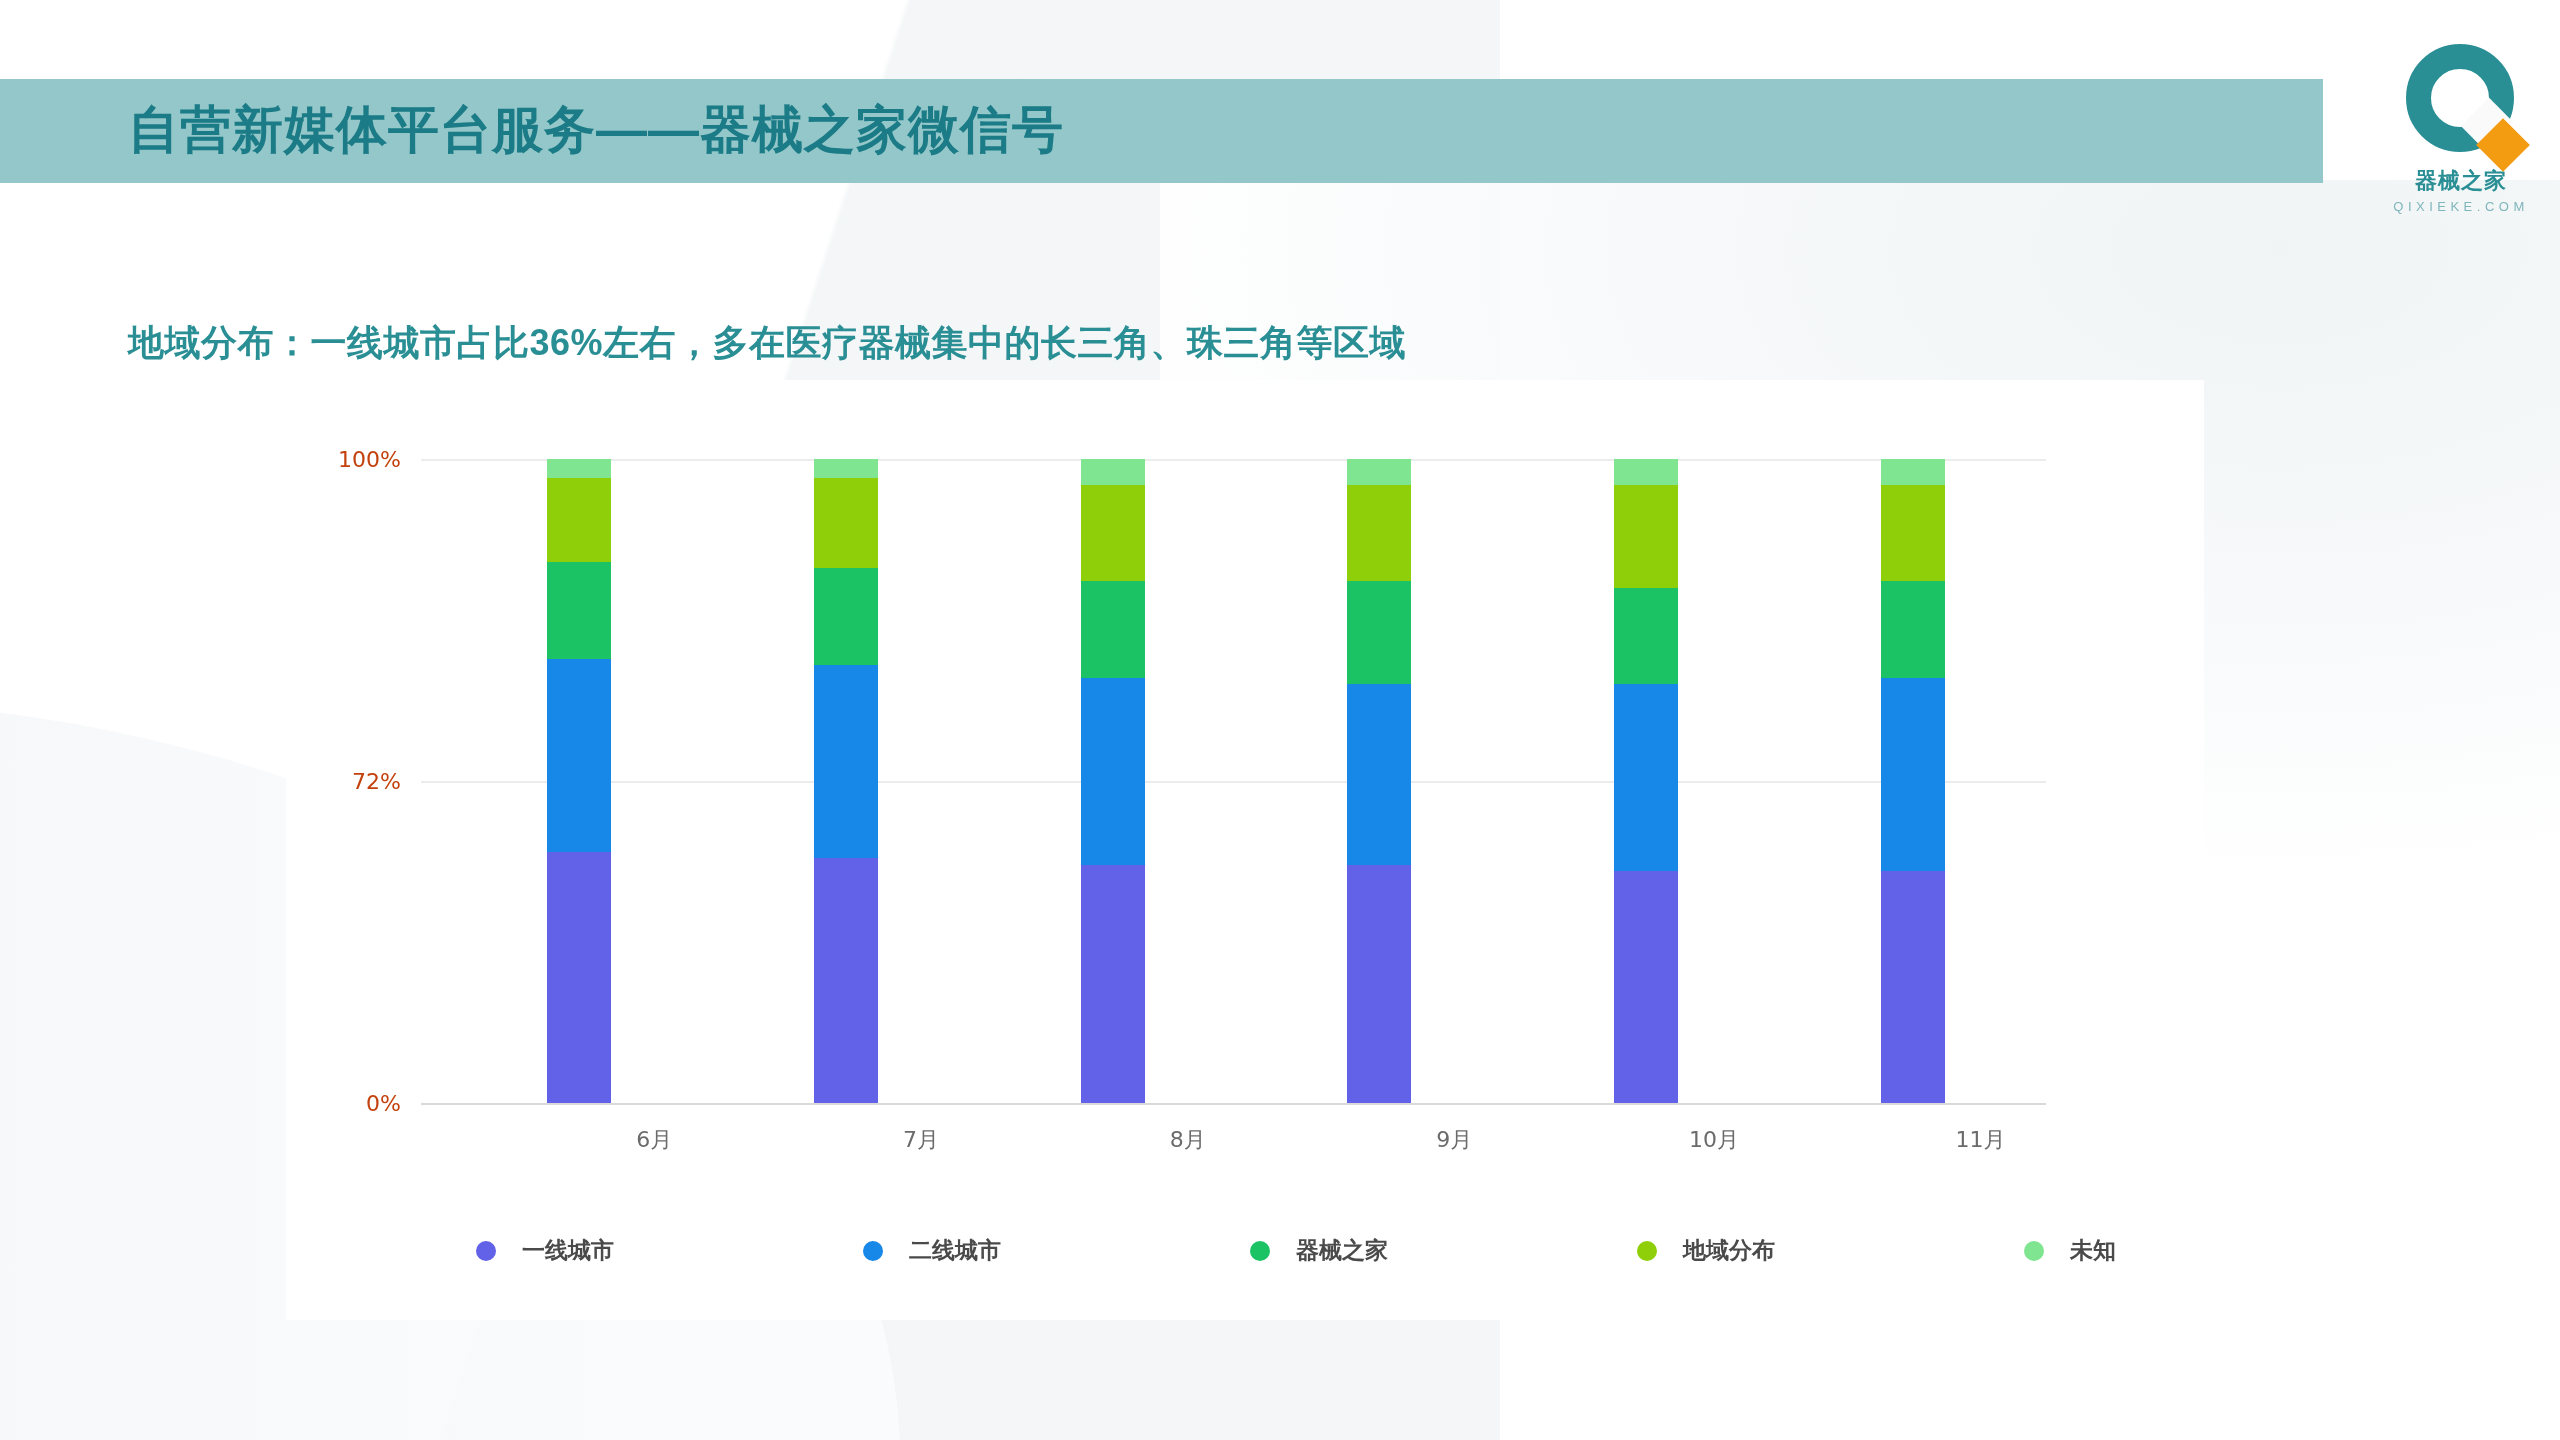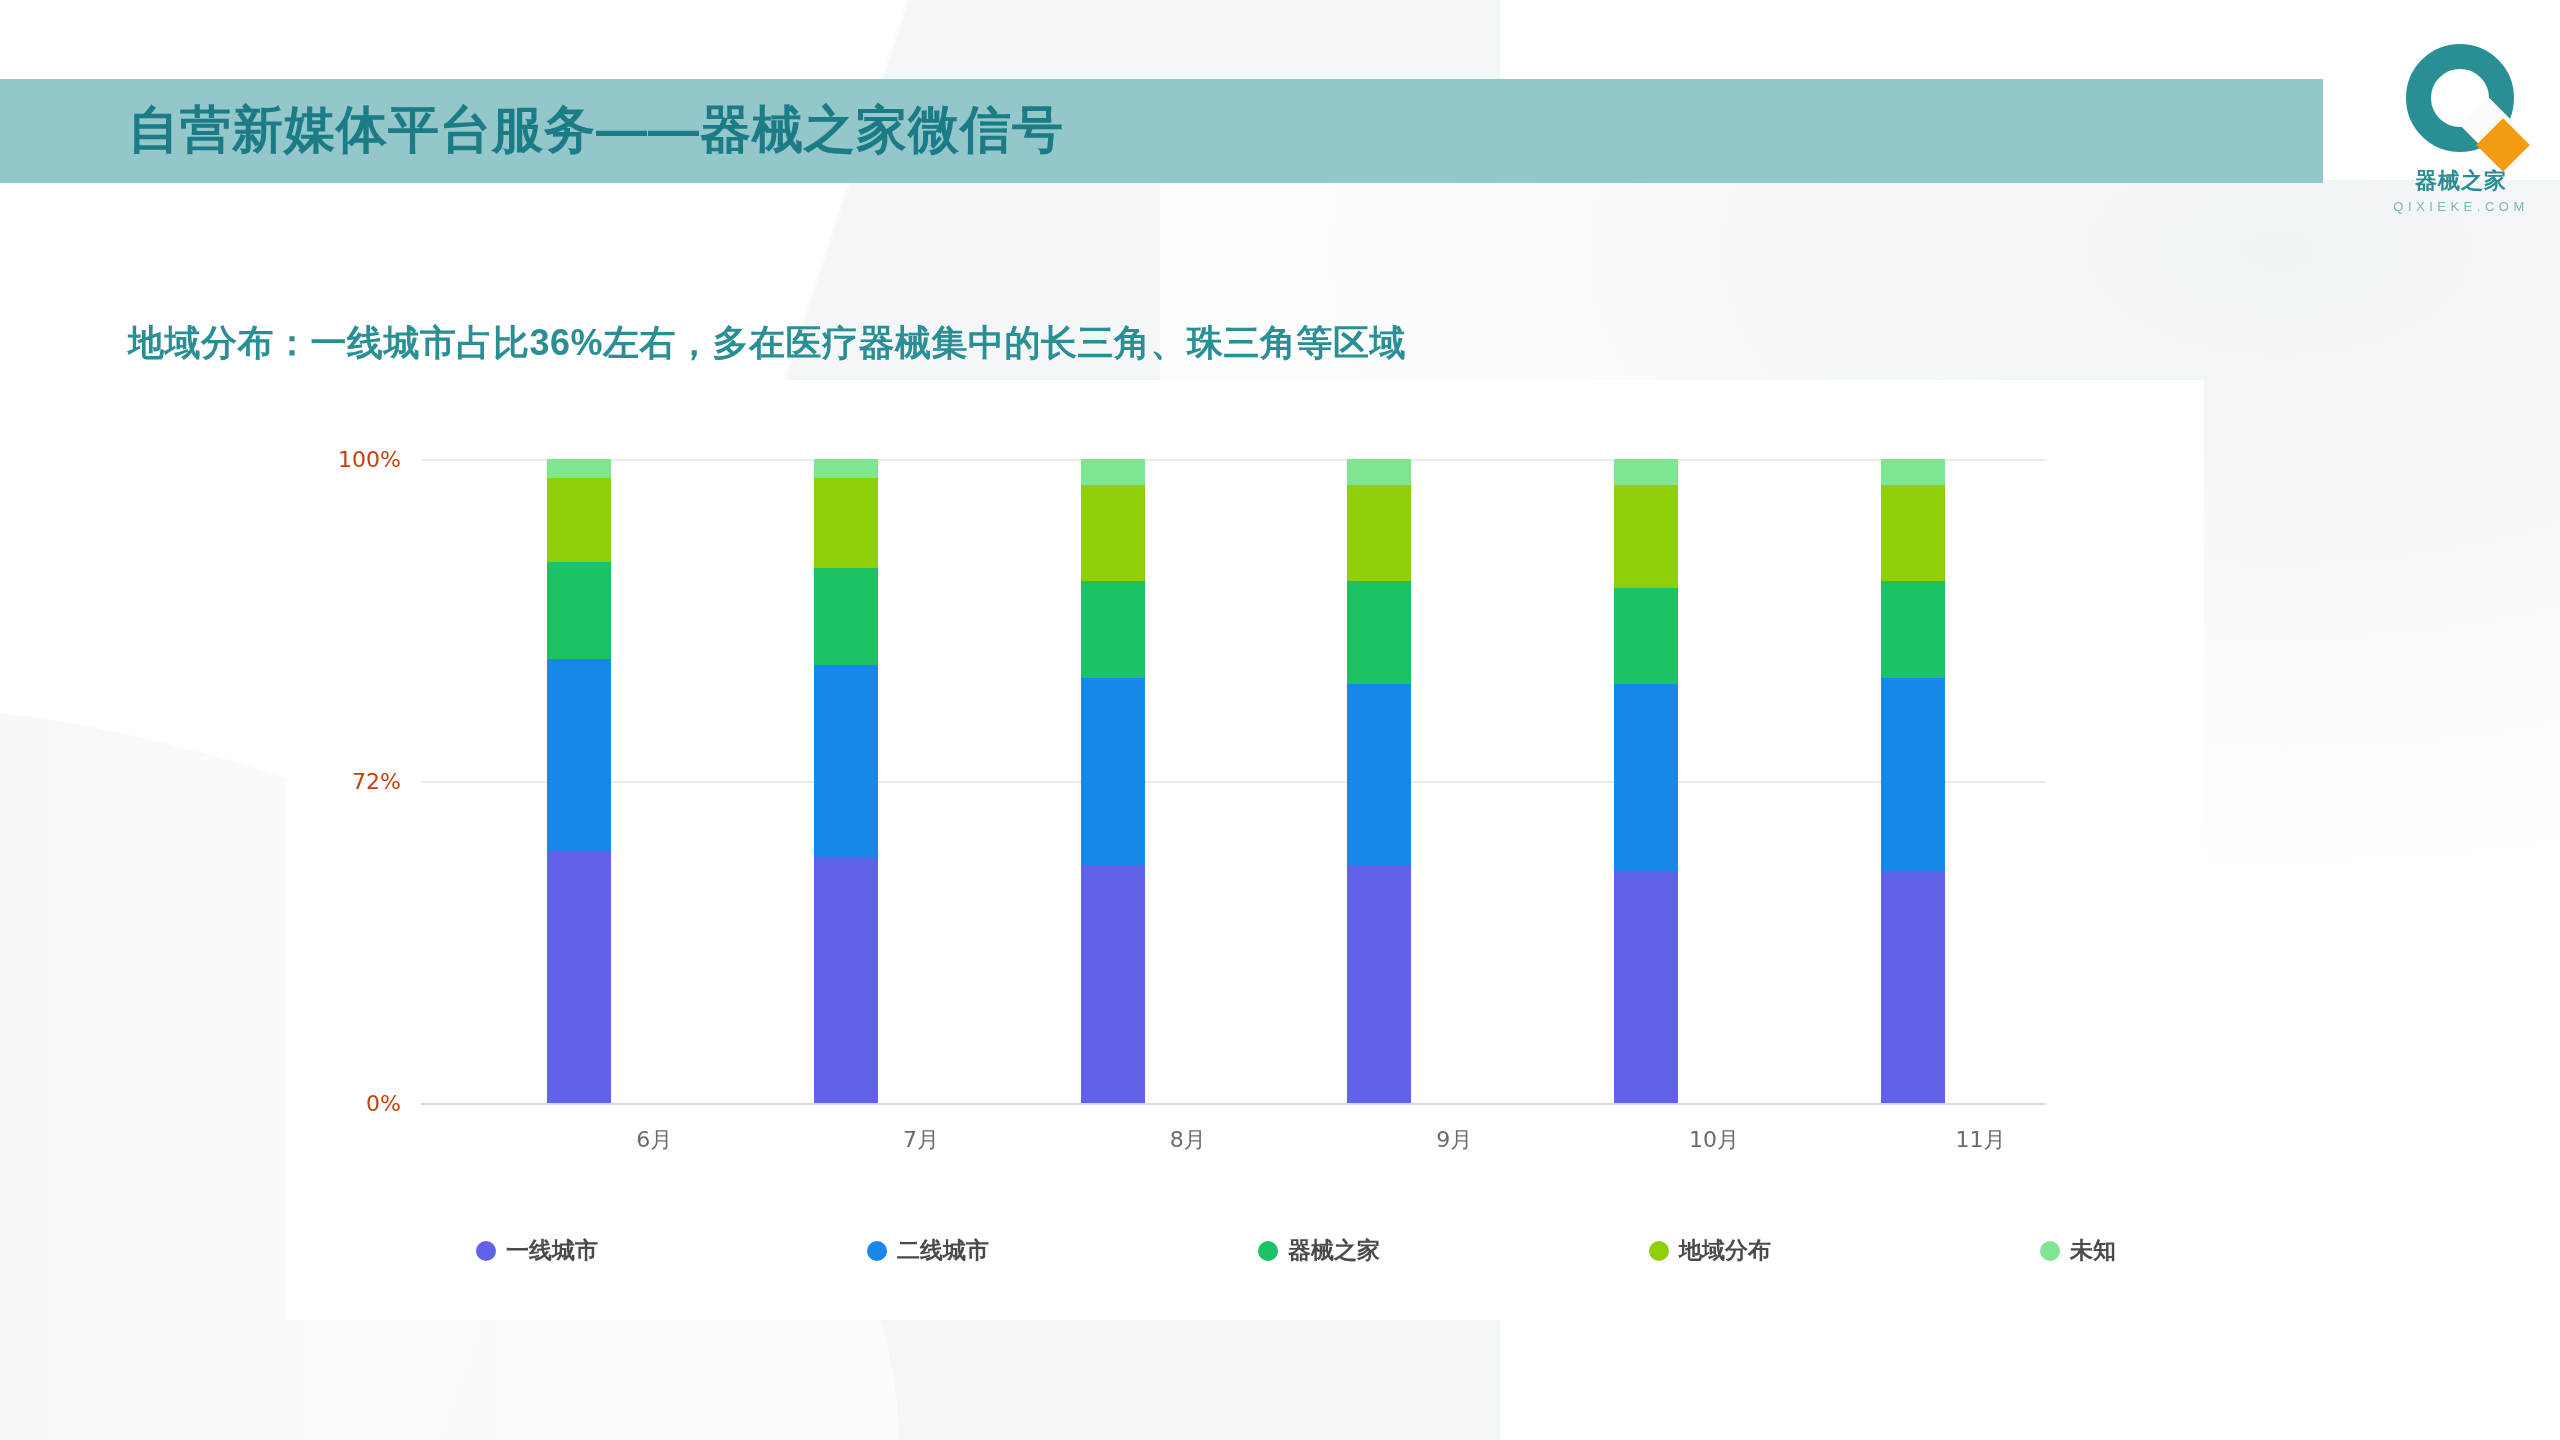--- a/index.html
+++ b/index.html
@@ -113,21 +113,21 @@
   .xlabel{
     width:186px;text-align:right;font-size:22px;color:#6b6b6b;
     font-family:"DejaVu Sans",sans-serif;
   }
 
   
   .legend{
     position:absolute;left:190px;top:855px;width:1640px;
     display:flex;justify-content:space-between;align-items:center;
   }
-  .legend-item{display:flex;align-items:center;gap:10px;}
+  .legend-item{display:flex;align-items:center;gap:26px;}
   .legend-dot{width:20px;height:20px;border-radius:50%;display:inline-block;}
   .legend-label{font-size:23px;color:#4a4a4a;font-weight:600;white-space:nowrap;}
 </style>
 </head>
 <body>
 
 <div class="bg-swoosh bg-swoosh-1"></div>
 <div class="bg-swoosh bg-swoosh-3"></div>
 <div class="bg-swoosh bg-swoosh-4"></div>
 

